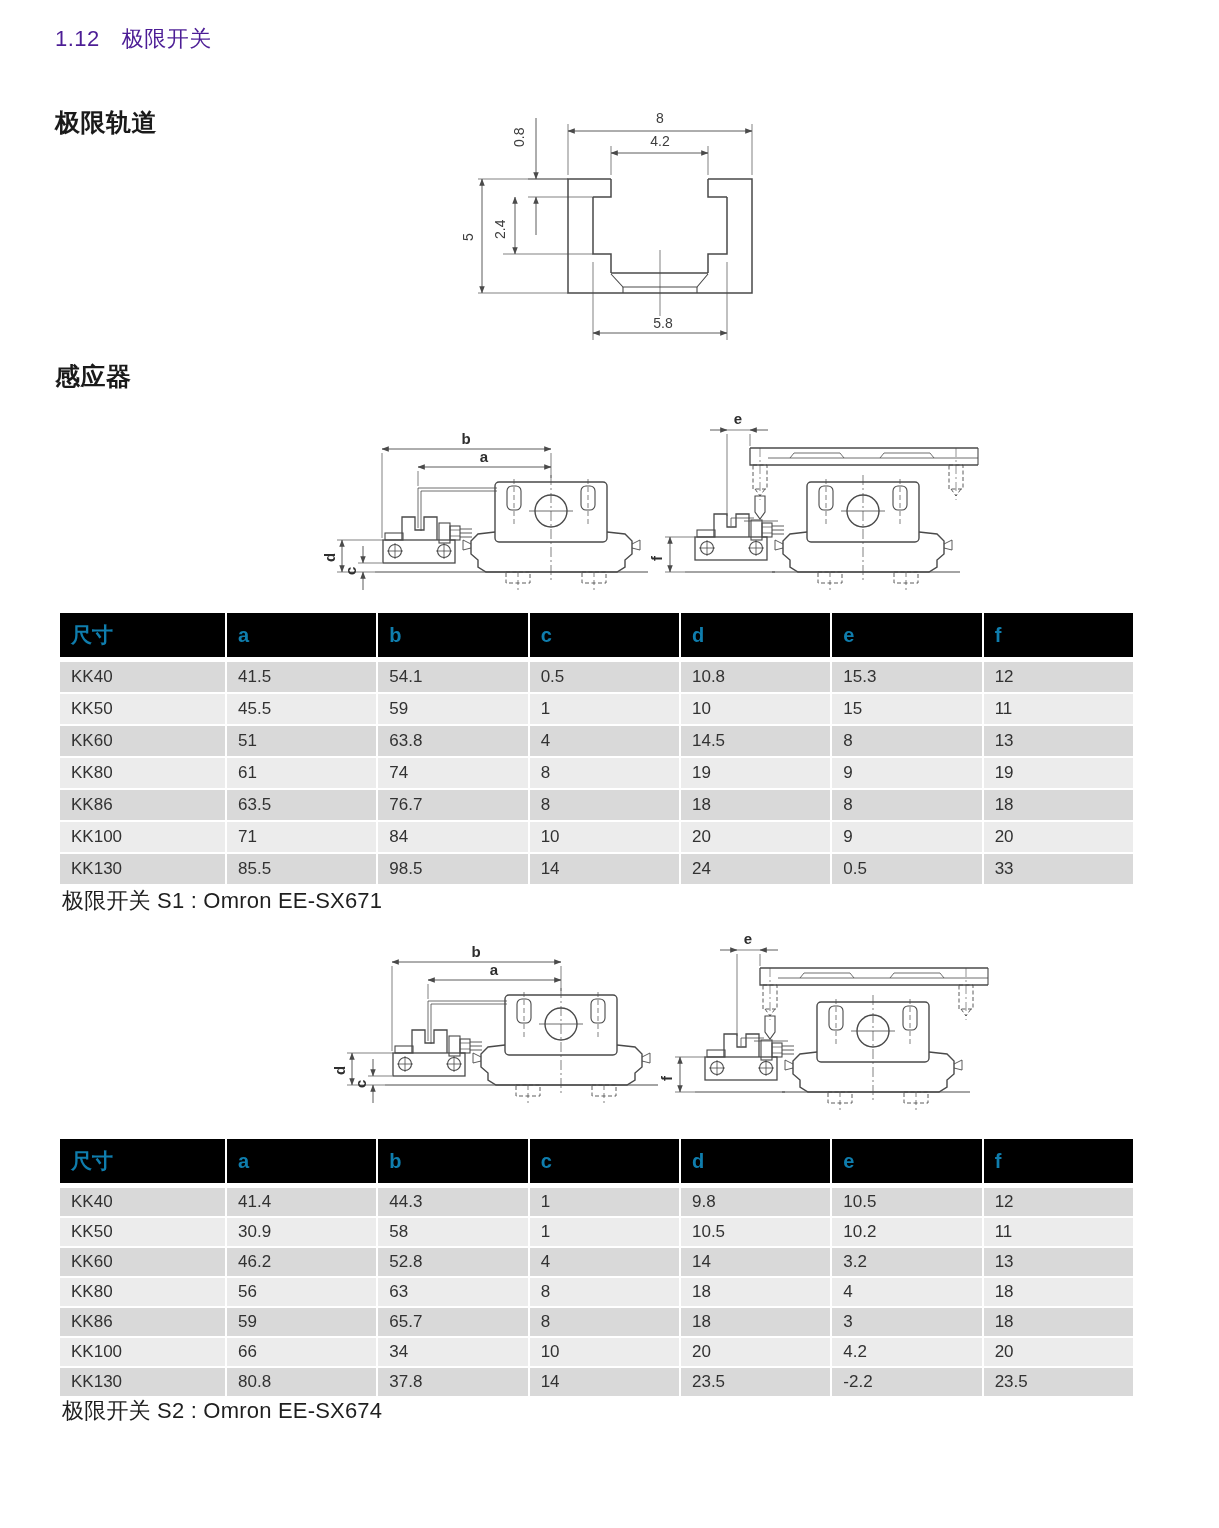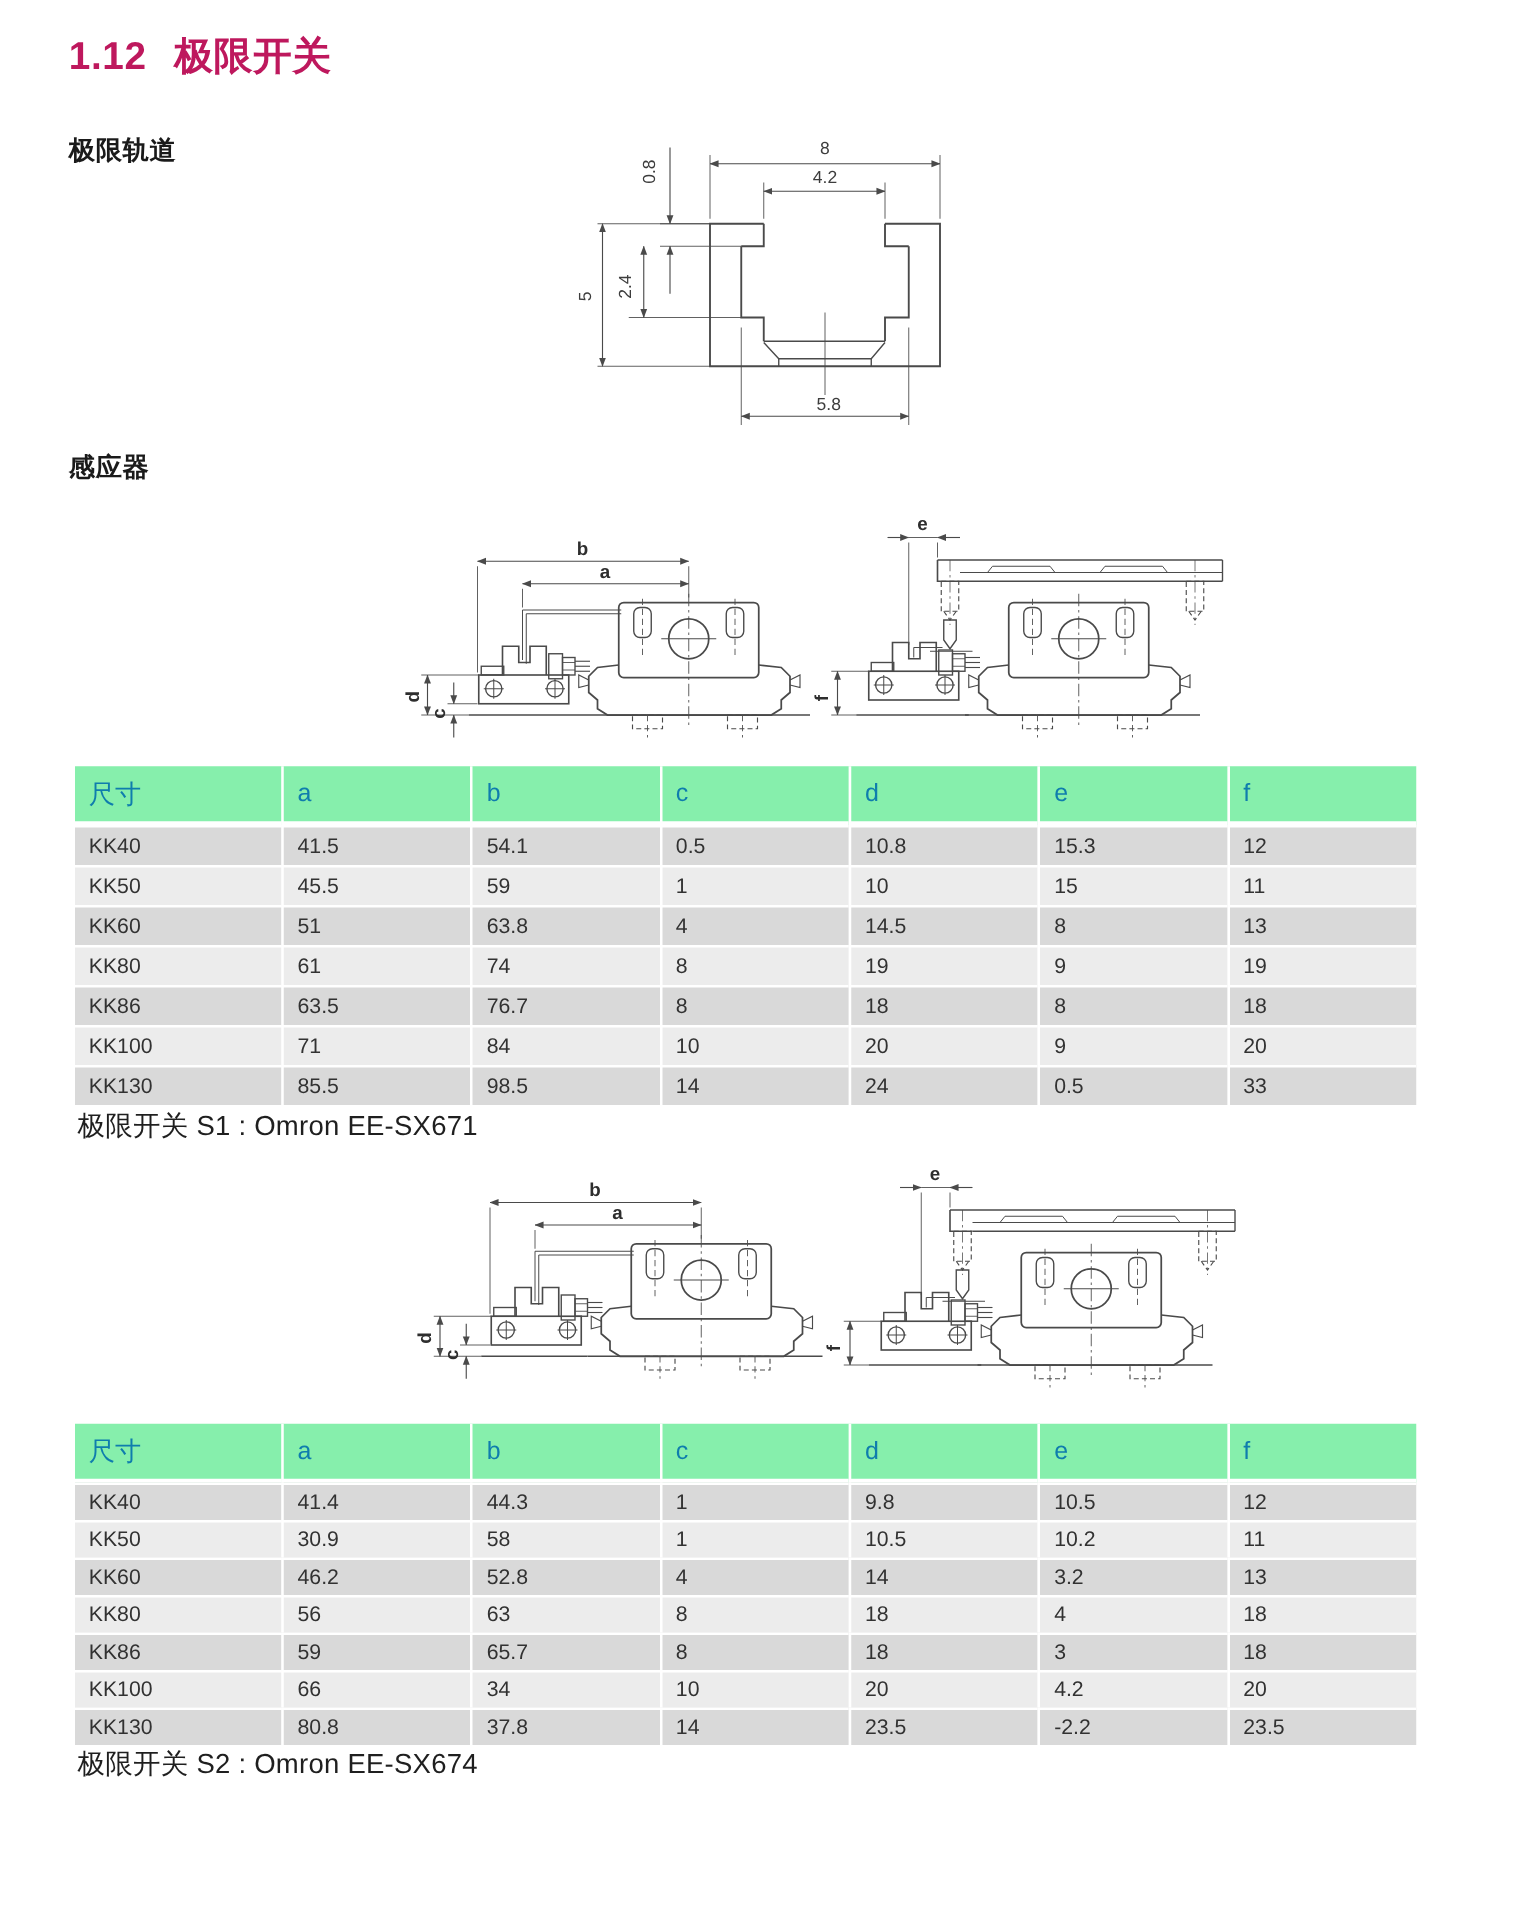--- a/index.html
+++ b/index.html
@@ -1,37 +1,37 @@
 <!DOCTYPE html>
 <html><head>
 <meta charset="utf-8">
 <style>
   html,body{margin:0;padding:0;}
   body{
     width:1219px;height:1528px;background:#ffffff;position:relative;
     font-family:"Liberation Sans",sans-serif;color:#222;overflow:hidden;
   }
   .abs{position:absolute;}
-  .page-title{left:55px;top:24px;font-size:31px;font-weight:bold;color:#be185d;letter-spacing:.5px;}
+  .page-title{left:55px;top:24px;font-size:22px;font-weight:normal;color:#4c1d95;letter-spacing:.5px;}
   .page-title .num{margin-right:22px;}
-  .sec-heading{font-size:21px;font-weight:bold;color:#1a1a1a;letter-spacing:.5px;}
+  .sec-heading{font-size:25px;font-weight:bold;color:#1a1a1a;letter-spacing:.5px;}
   #rail-heading{left:55px;top:106px;}
   #sensor-heading{left:55px;top:360px;}
 
   svg.drawing{overflow:visible;}
   svg text{fill:#3d3d3d;}
   .dimnum{font-size:14px;fill:#3d3d3d;}
   .dimletter{font-size:15px;font-weight:bold;fill:#2e2e2e;}
 
   .tbl-wrap{left:60px;width:1073px;}
   #table1-wrap{top:613px;}
   #table2-wrap{top:1139px;}
   table.dim-table{border-collapse:separate;border-spacing:0;width:100%;table-layout:fixed;}
   table.dim-table th{
-    background:#86efac;color:#0f7dad;text-align:left;font-weight:normal;
+    background:#000000;color:#0f7dad;text-align:left;font-weight:bold;
     font-size:20px;padding:8px 0 8px 11px;height:26px;vertical-align:middle;
     border-bottom:3px solid #fff;
   }
   table.dim-table th:first-child{width:154px;font-size:21px;}
   table.dim-table th + th{border-left:2px solid #fff;}
   table.dim-table td{
     font-size:17px;color:#323232;padding:0 0 0 11px;vertical-align:middle;
     border-top:2px solid #fff;line-height:18px;
   }
   table.dim-table td + td{border-left:2px solid #fff;}

